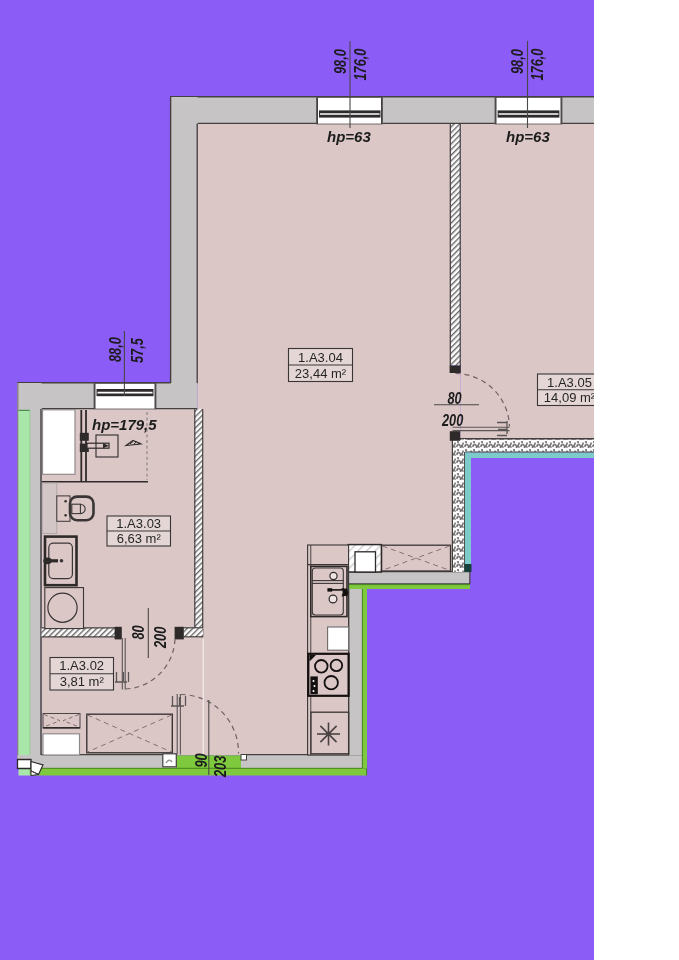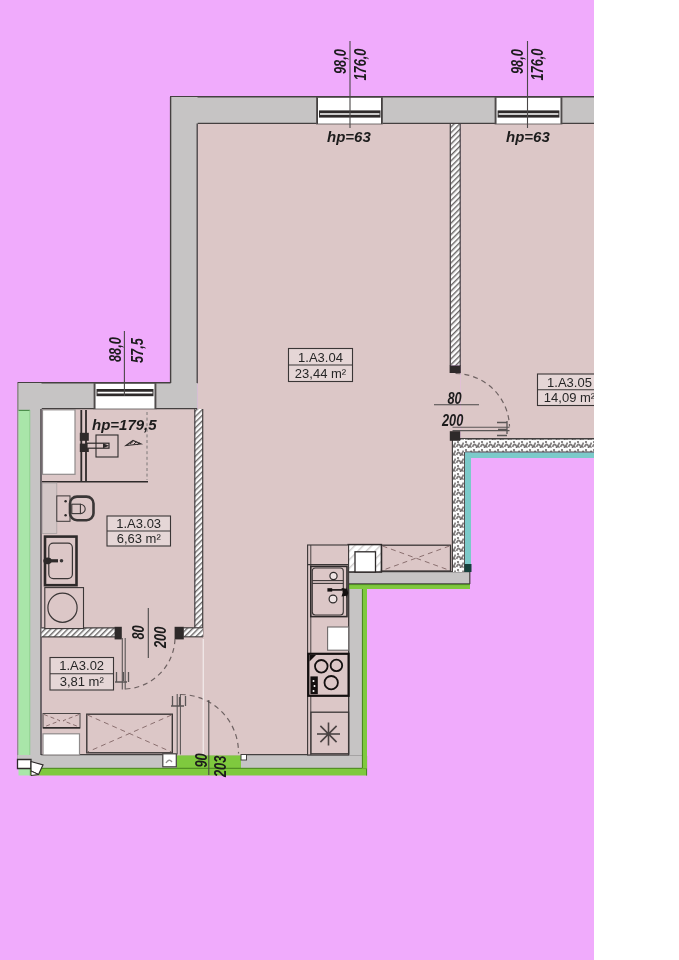--- a/index.html
+++ b/index.html
@@ -1,16 +1,16 @@
 <!DOCTYPE html>
 <html><head>
 <meta charset="utf-8">
 <style>
   html,body{margin:0;padding:0;background:#fff;}
-  #page{position:relative;width:594px;height:960px;background:#f0abfc;overflow:hidden;
+  #page{position:relative;width:594px;height:960px;background:#8b5cf6;overflow:hidden;
         font-family:"Liberation Sans", sans-serif;}
   svg{position:absolute;top:0;left:0;}
   .dim{font:italic bold 17px "Liberation Sans",sans-serif;fill:#1c1c1c;}
   .hp{font:italic bold 15px "Liberation Sans",sans-serif;fill:#1c1c1c;}
   .rlab{font:13px "Liberation Sans",sans-serif;fill:#262626;text-anchor:middle;}
 </style>
 </head>
 <body>
 <div id="page">
 <svg width="679" height="960" viewBox="0 0 679 960">

